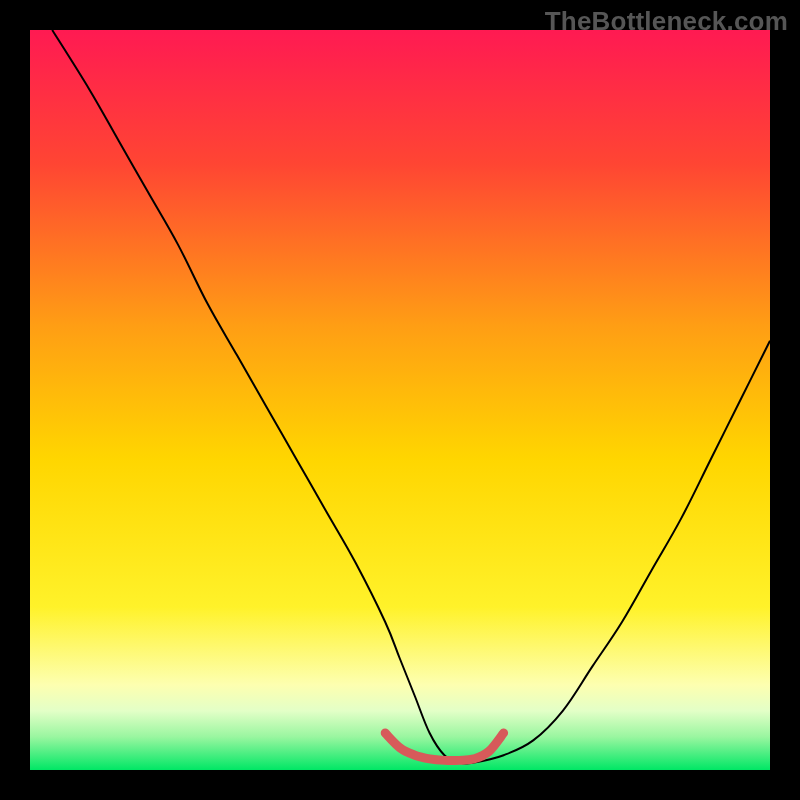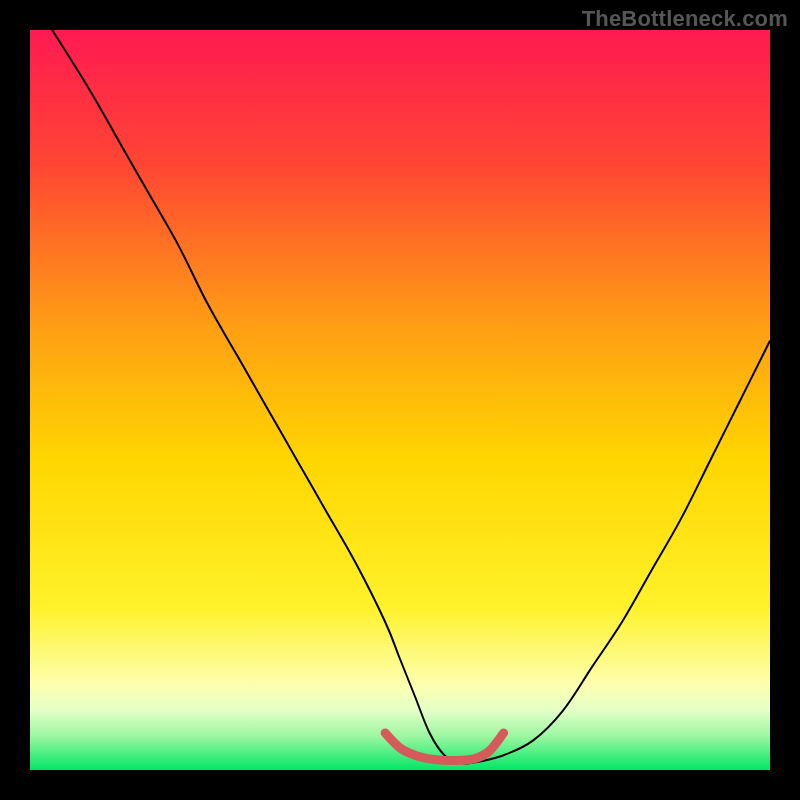--- a/index.html
+++ b/index.html
@@ -23,21 +23,21 @@
     top: 30px;
     width: 740px;
     height: 740px;
     overflow: hidden;
   }
   .watermark {
     position: absolute;
     top: 6px;
     right: 12px;
     color: #565656;
-    font-size: 22px;
+    font-size: 26px;
     font-weight: 600;
     letter-spacing: 0.2px;
     z-index: 5;
   }
   svg {
     display: block;
   }
 </style>
 </head>
 <body>

